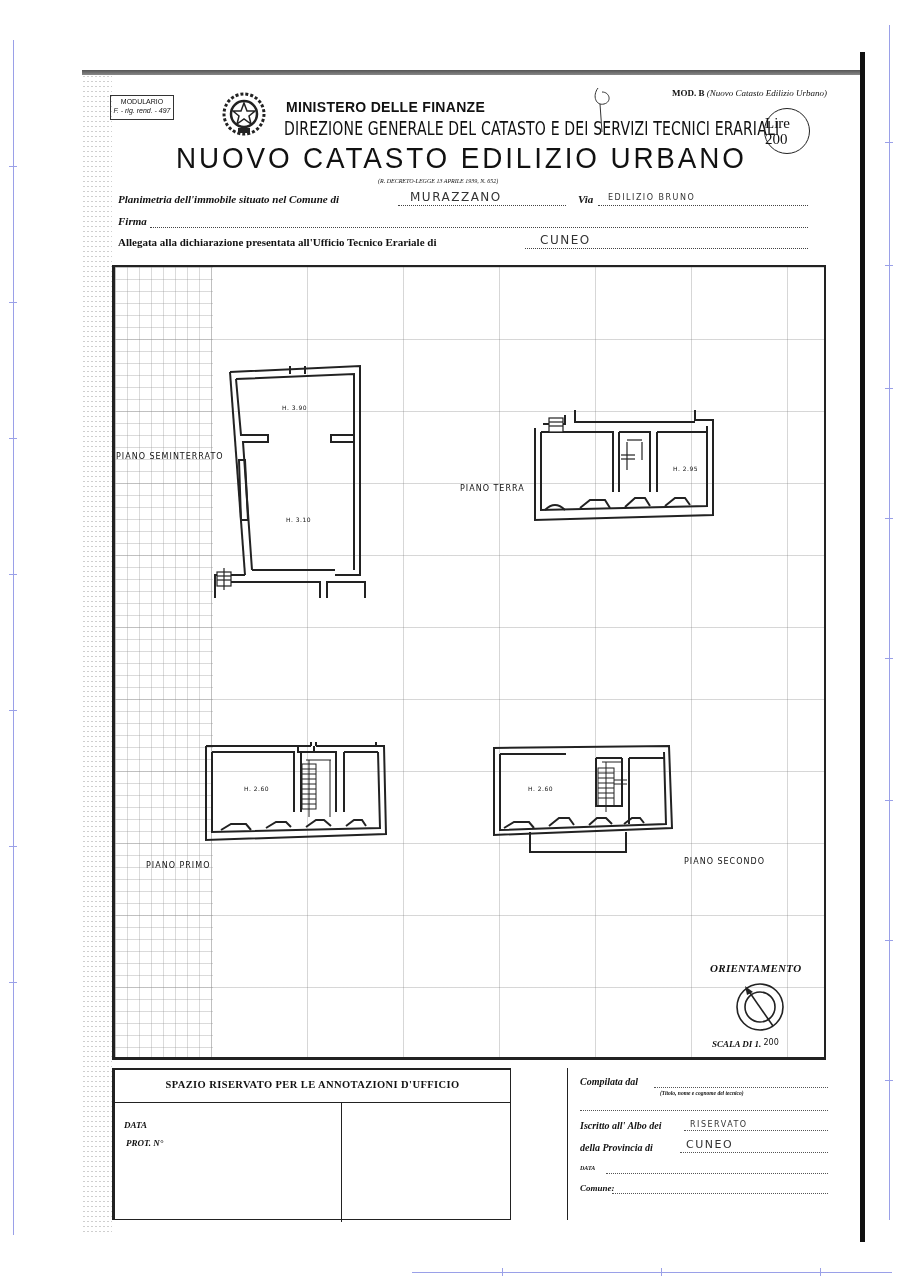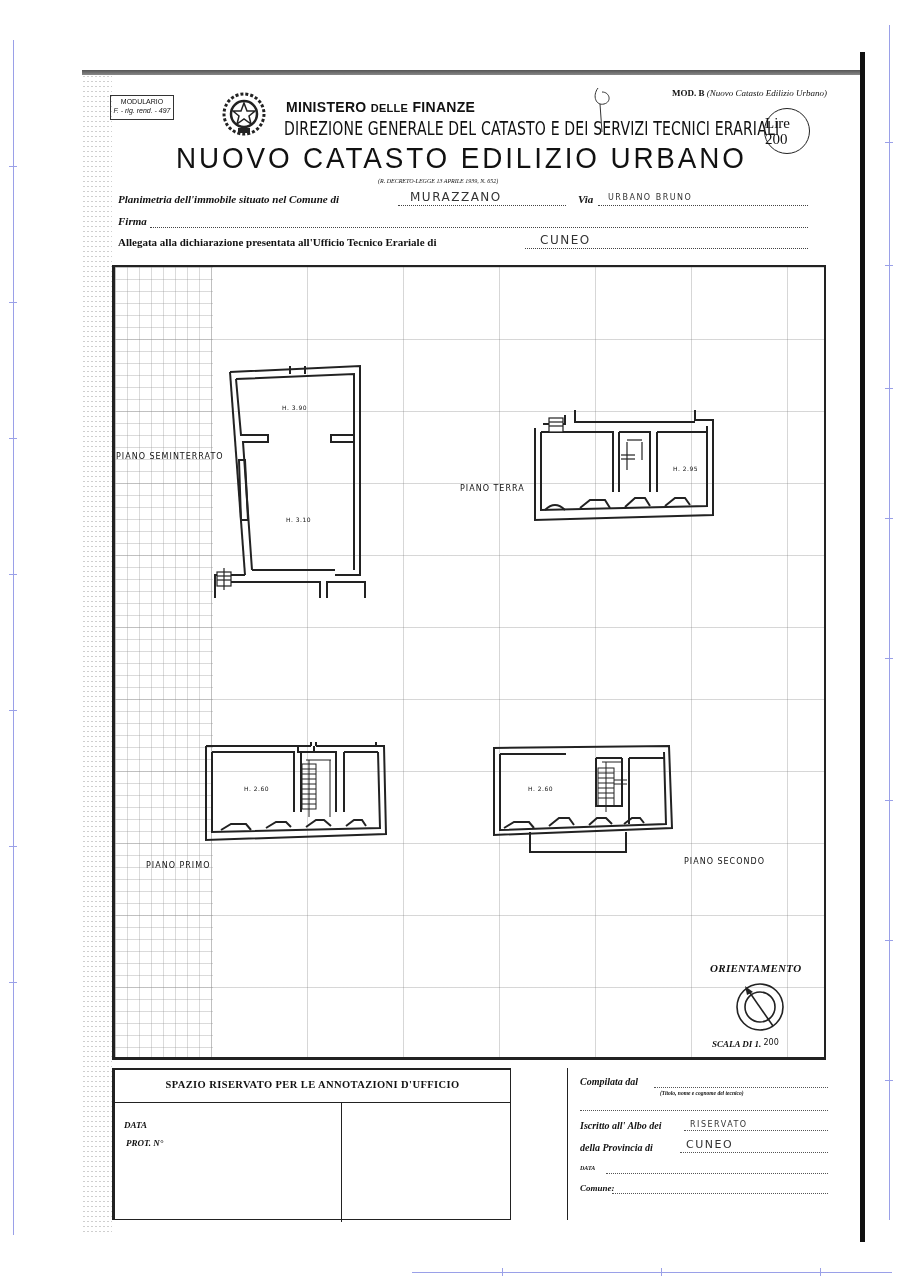--- a/index.html
+++ b/index.html
@@ -13,21 +13,21 @@
   .tick-v{position:absolute;width:1px;height:8px;background:#9aa0e8;}
   .noise{position:absolute;left:82px;top:74px;width:30px;height:1160px;
          background-image:radial-gradient(#bbb 0.6px,transparent 0.8px);background-size:4px 5px;opacity:.7;}
   .top-rule{position:absolute;left:82px;top:70px;width:782px;height:5px;
             background:linear-gradient(#555,#888);}
   .right-rule{position:absolute;left:860px;top:52px;width:5px;height:1190px;background:#111;}
   .modulario{position:absolute;left:110px;top:95px;width:62px;height:22px;border:1px solid #333;
              font-family:"Liberation Sans",sans-serif;font-size:7px;line-height:9px;text-align:center;padding-top:1px;}
   .emblem{position:absolute;left:222px;top:92px;width:44px;height:44px;}
   .ministero{position:absolute;left:286px;top:99px;font-family:"Liberation Sans",sans-serif;font-weight:bold;font-size:14px;letter-spacing:.3px;}
-  .ministero small{font-size:11px;}
+  .ministero small{font-size:14px;}
   .direzione{position:absolute;left:284px;top:117px;font-family:"DejaVu Sans",sans-serif;font-size:19px;transform:scaleX(.74);transform-origin:left top;white-space:nowrap;letter-spacing:.2px;}
   .modb{position:absolute;left:648px;top:88px;font-size:9px;font-weight:bold;margin-left:24px;}
   .modb i{font-weight:normal;}
   .lire{position:absolute;left:764px;top:108px;width:46px;height:46px;border:1.5px solid #222;border-radius:50%;
         text-align:left;font-size:15px;line-height:16px;padding-top:6px;box-sizing:border-box;}
   .nceu{position:absolute;left:176px;top:142px;font-family:"Liberation Sans",sans-serif;font-size:29px;letter-spacing:3px;white-space:nowrap;transform:scaleX(.96);transform-origin:left top;}
   .decreto{position:absolute;left:378px;top:178px;font-size:6px;font-style:italic;}
   .line{position:absolute;font-style:italic;font-weight:bold;font-size:11px;white-space:nowrap;}
   .line.plain{font-style:normal;font-weight:bold;}
   .dots{position:absolute;border-bottom:1px dotted #444;height:12px;}
@@ -115,21 +115,21 @@
 
 <svg class="abs" style="left:590px;top:86px;" width="30" height="50" viewBox="0 0 30 50">
   <path d="M8 2 C2 10,6 20,14 18 C22 16,20 6,12 6 M10 18 L12 46" fill="none" stroke="#333" stroke-width="1"></path>
 </svg>
 
 <div class="line" style="left:118px;top:193px;">Planimetria dell'immobile situato nel Comune di</div>
 <div class="dots" style="left:398px;top:193px;width:168px;"></div>
 <div class="hand" style="left:410px;top:190px;font-size:12px;">MURAZZANO</div>
 <div class="line" style="left:578px;top:193px;">Via</div>
 <div class="dots" style="left:598px;top:193px;width:210px;"></div>
-<div class="hand" style="left:608px;top:193px;font-size:8px;">URBANO BRUNO</div>
+<div class="hand" style="left:608px;top:193px;font-size:8px;">EDILIZIO BRUNO</div>
 
 <div class="line" style="left:118px;top:215px;">Firma</div>
 <div class="dots" style="left:150px;top:215px;width:658px;"></div>
 
 <div class="line plain" style="left:118px;top:236px;font-size:11px;">Allegata alla dichiarazione presentata all'Ufficio Tecnico Erariale di</div>
 <div class="dots" style="left:525px;top:236px;width:283px;"></div>
 <div class="hand" style="left:540px;top:233px;font-size:12px;">CUNEO</div>
 
 <div class="drawbox">
   <div class="drawbox-inner"></div>

